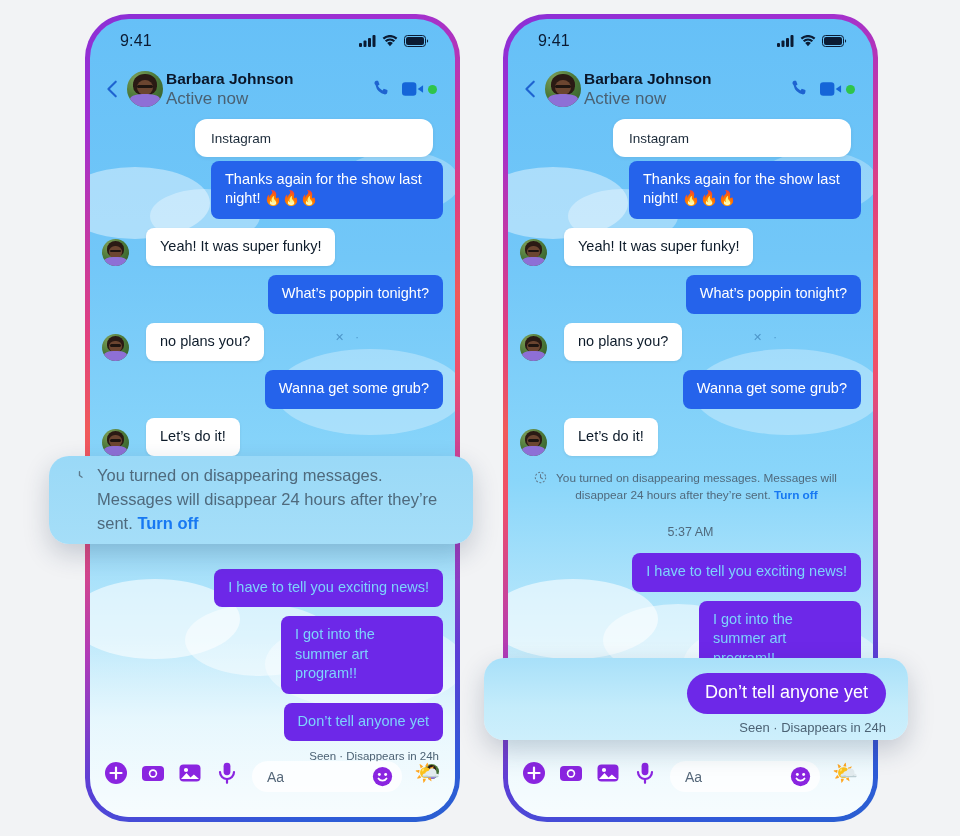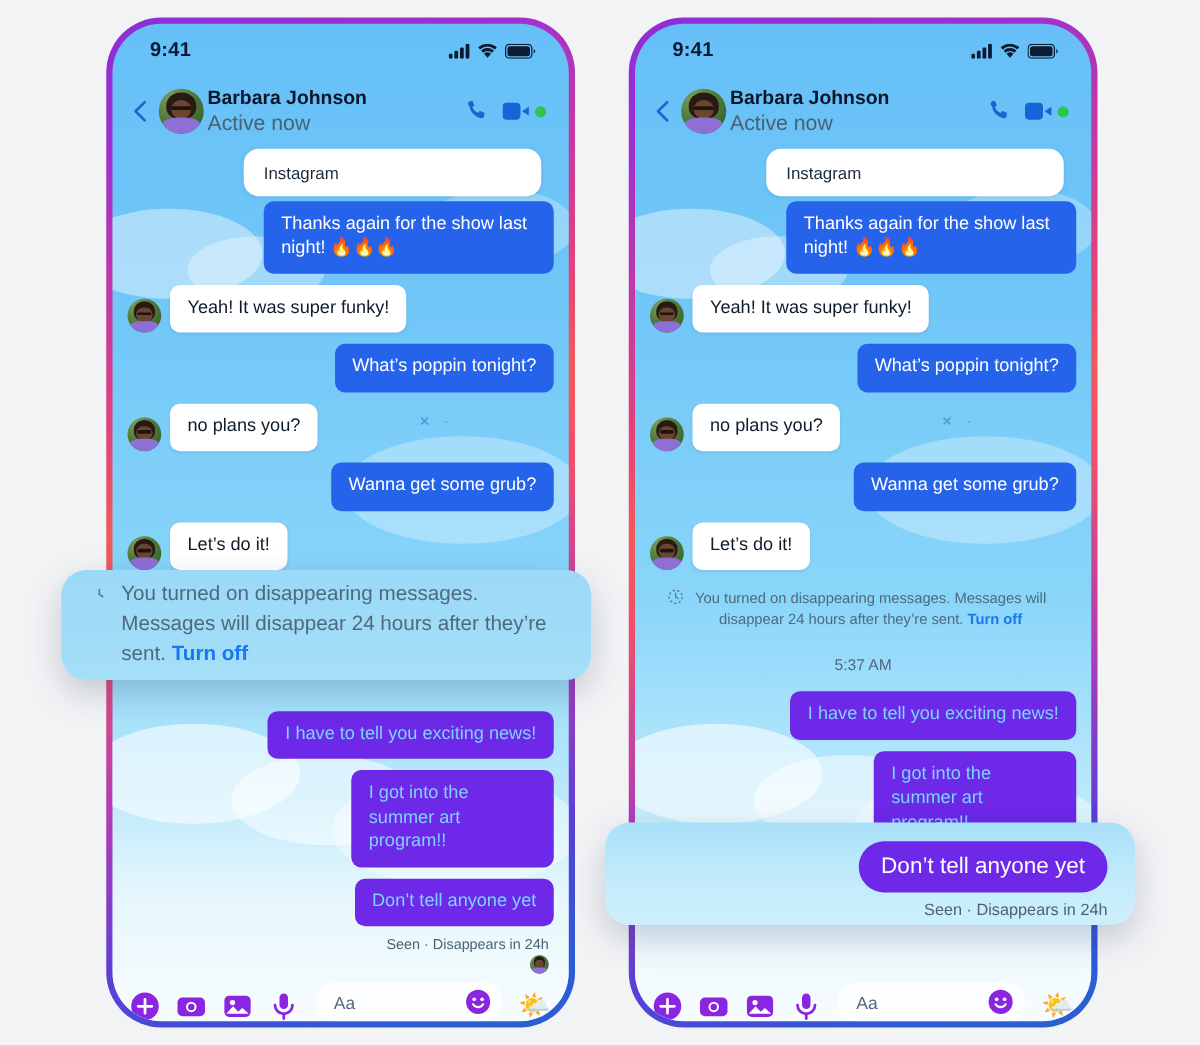--- a/index.html
+++ b/index.html
@@ -49,21 +49,21 @@
   }
   .birds { position: absolute; left: 245px; top: 312px; color: #3a7fb5; font-size: 11px; opacity: .7; letter-spacing: 4px; }
 
   
   .statusbar {
     position: relative; z-index: 5;
     height: 44px; padding: 0 26px 0 30px;
     display: flex; align-items: center; justify-content: space-between;
     color: #0b1b33;
   }
-  .sb-time { font-size: 16px; font-weight: 700; letter-spacing: .2px; }
+  .sb-time { font-size: 16px; font-weight: 400; letter-spacing: .2px; }
   .sb-right { display: flex; align-items: center; gap: 6px; }
 
   
   .chat-header {
     position: relative; z-index: 6;
     height: 52px; padding: 0 18px 0 12px;
     display: flex; align-items: center; gap: 3px;
   }
   .back-chevron { width: 22px; height: 22px; flex: 0 0 auto; }
   .hdr-avatar {
@@ -93,21 +93,21 @@
   .top-card {
     position: absolute; left: 105px; top: 4px;
     width: 238px; height: 38px;
     background: #fff; border-radius: 12px;
     display: flex; align-items: center; padding-left: 16px;
     font-size: 13.5px; color: #1c2b3a;
     box-shadow: 0 1px 4px rgba(0,0,0,.07);
   }
   .row { display: flex; align-items: flex-end; margin-bottom: 9px; }
   .row.out { justify-content: flex-end; }
-  .row.in  { justify-content: flex-start; gap: 7px; }
+  .row.in  { justify-content: flex-start; gap: 17px; }
   .row-avatar {
     width: 27px; height: 27px; border-radius: 50%; flex: 0 0 auto;
     overflow: hidden; position: relative;
     background: radial-gradient(circle at 30% 22%, #7fa05a 0%, #4e7a3a 45%, #2f5a2a 100%);
   }
   .bubble {
     max-width: 232px;
     padding: 9px 14px 10px;
     border-radius: 8px;
     font-size: 14.5px;
@@ -133,21 +133,21 @@
     font-size: 11.5px; color: #4c6running; color: #4c6274;
     margin: 2px 4px 0 0;
   }
   .seen-avatar { width: 15px; height: 15px; border-radius: 50%; overflow: hidden; position: relative;
     background: radial-gradient(circle at 30% 22%, #7fa05a 0%, #4e7a3a 45%, #2f5a2a 100%); }
 
   
   .toolbar {
     position: absolute; left: 0; right: 0; bottom: 0; z-index: 7;
     height: 56px; padding: 0 14px;
-    display: flex; align-items: flex-end; gap: 13px;
+    display: flex; align-items: flex-start; gap: 13px;
   }
   .tb-icon { width: 24px; height: 24px; flex: 0 0 auto; }
   .composer {
     flex: 1 1 auto; height: 31px; border-radius: 16px;
     background: rgba(255,255,255,.78);
     display: flex; align-items: center; padding: 0 9px 0 15px;
     justify-content: space-between;
   }
   .composer .aa { font-size: 14px; color: #56687a; }
   .sticker { font-size: 21px; flex: 0 0 auto; }

